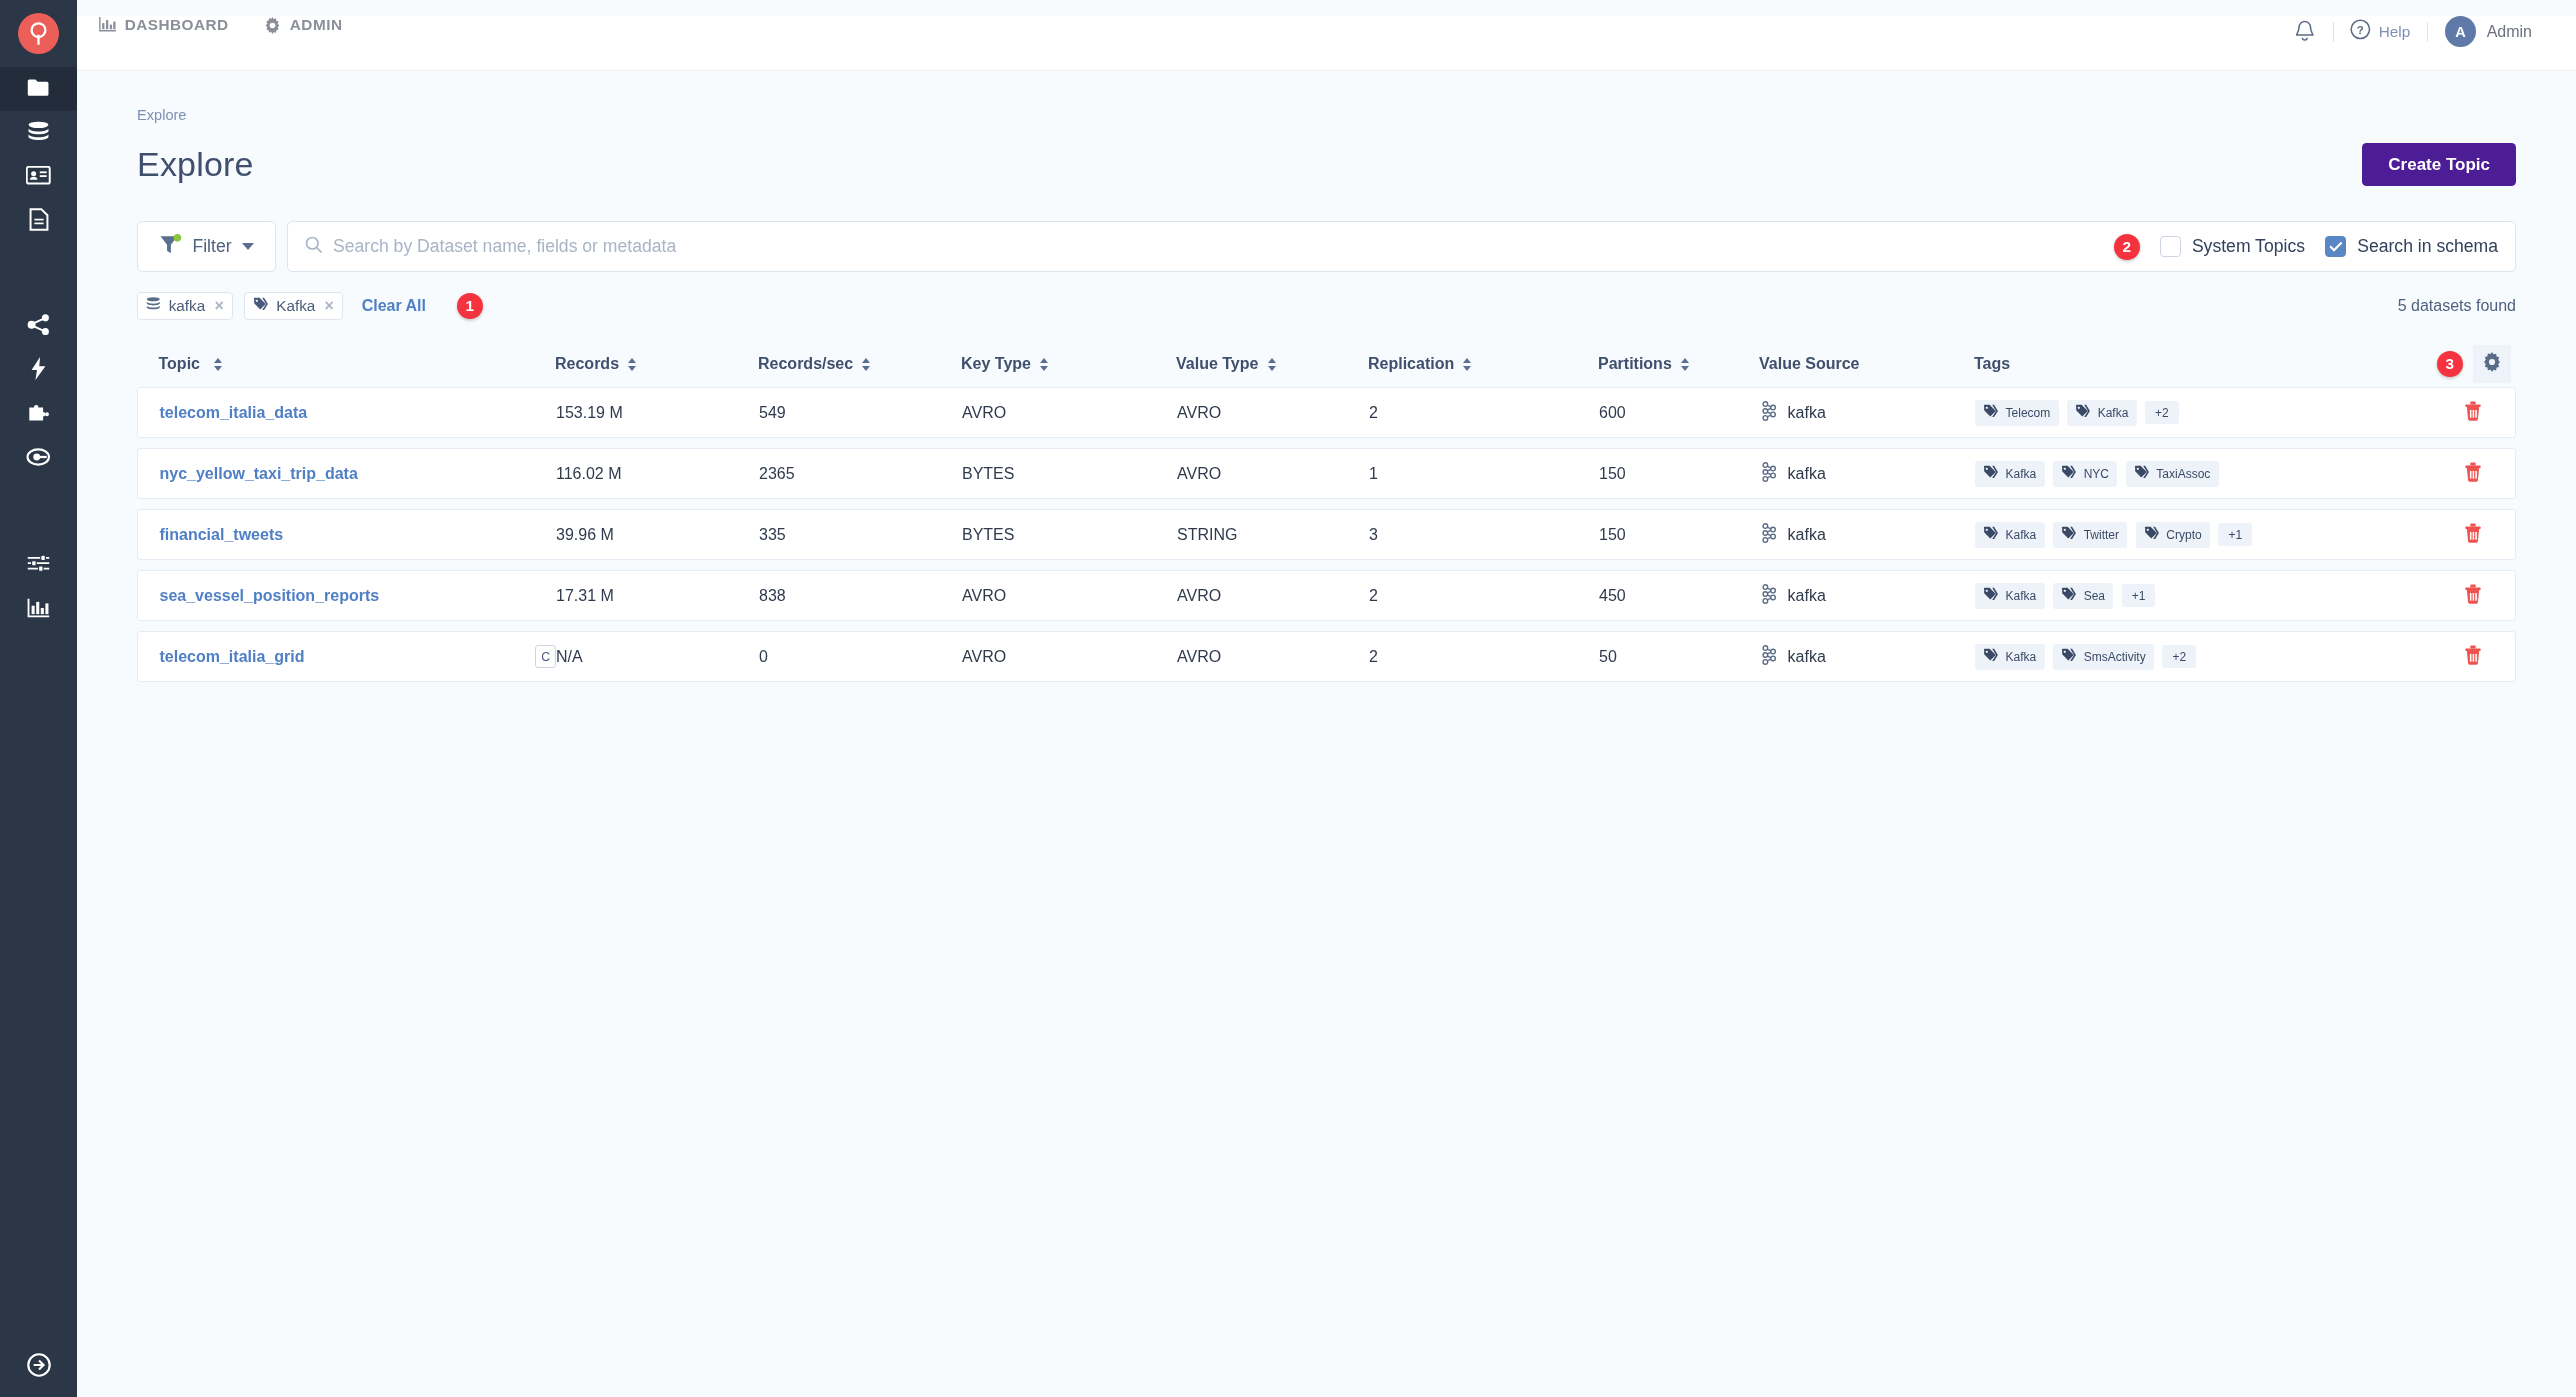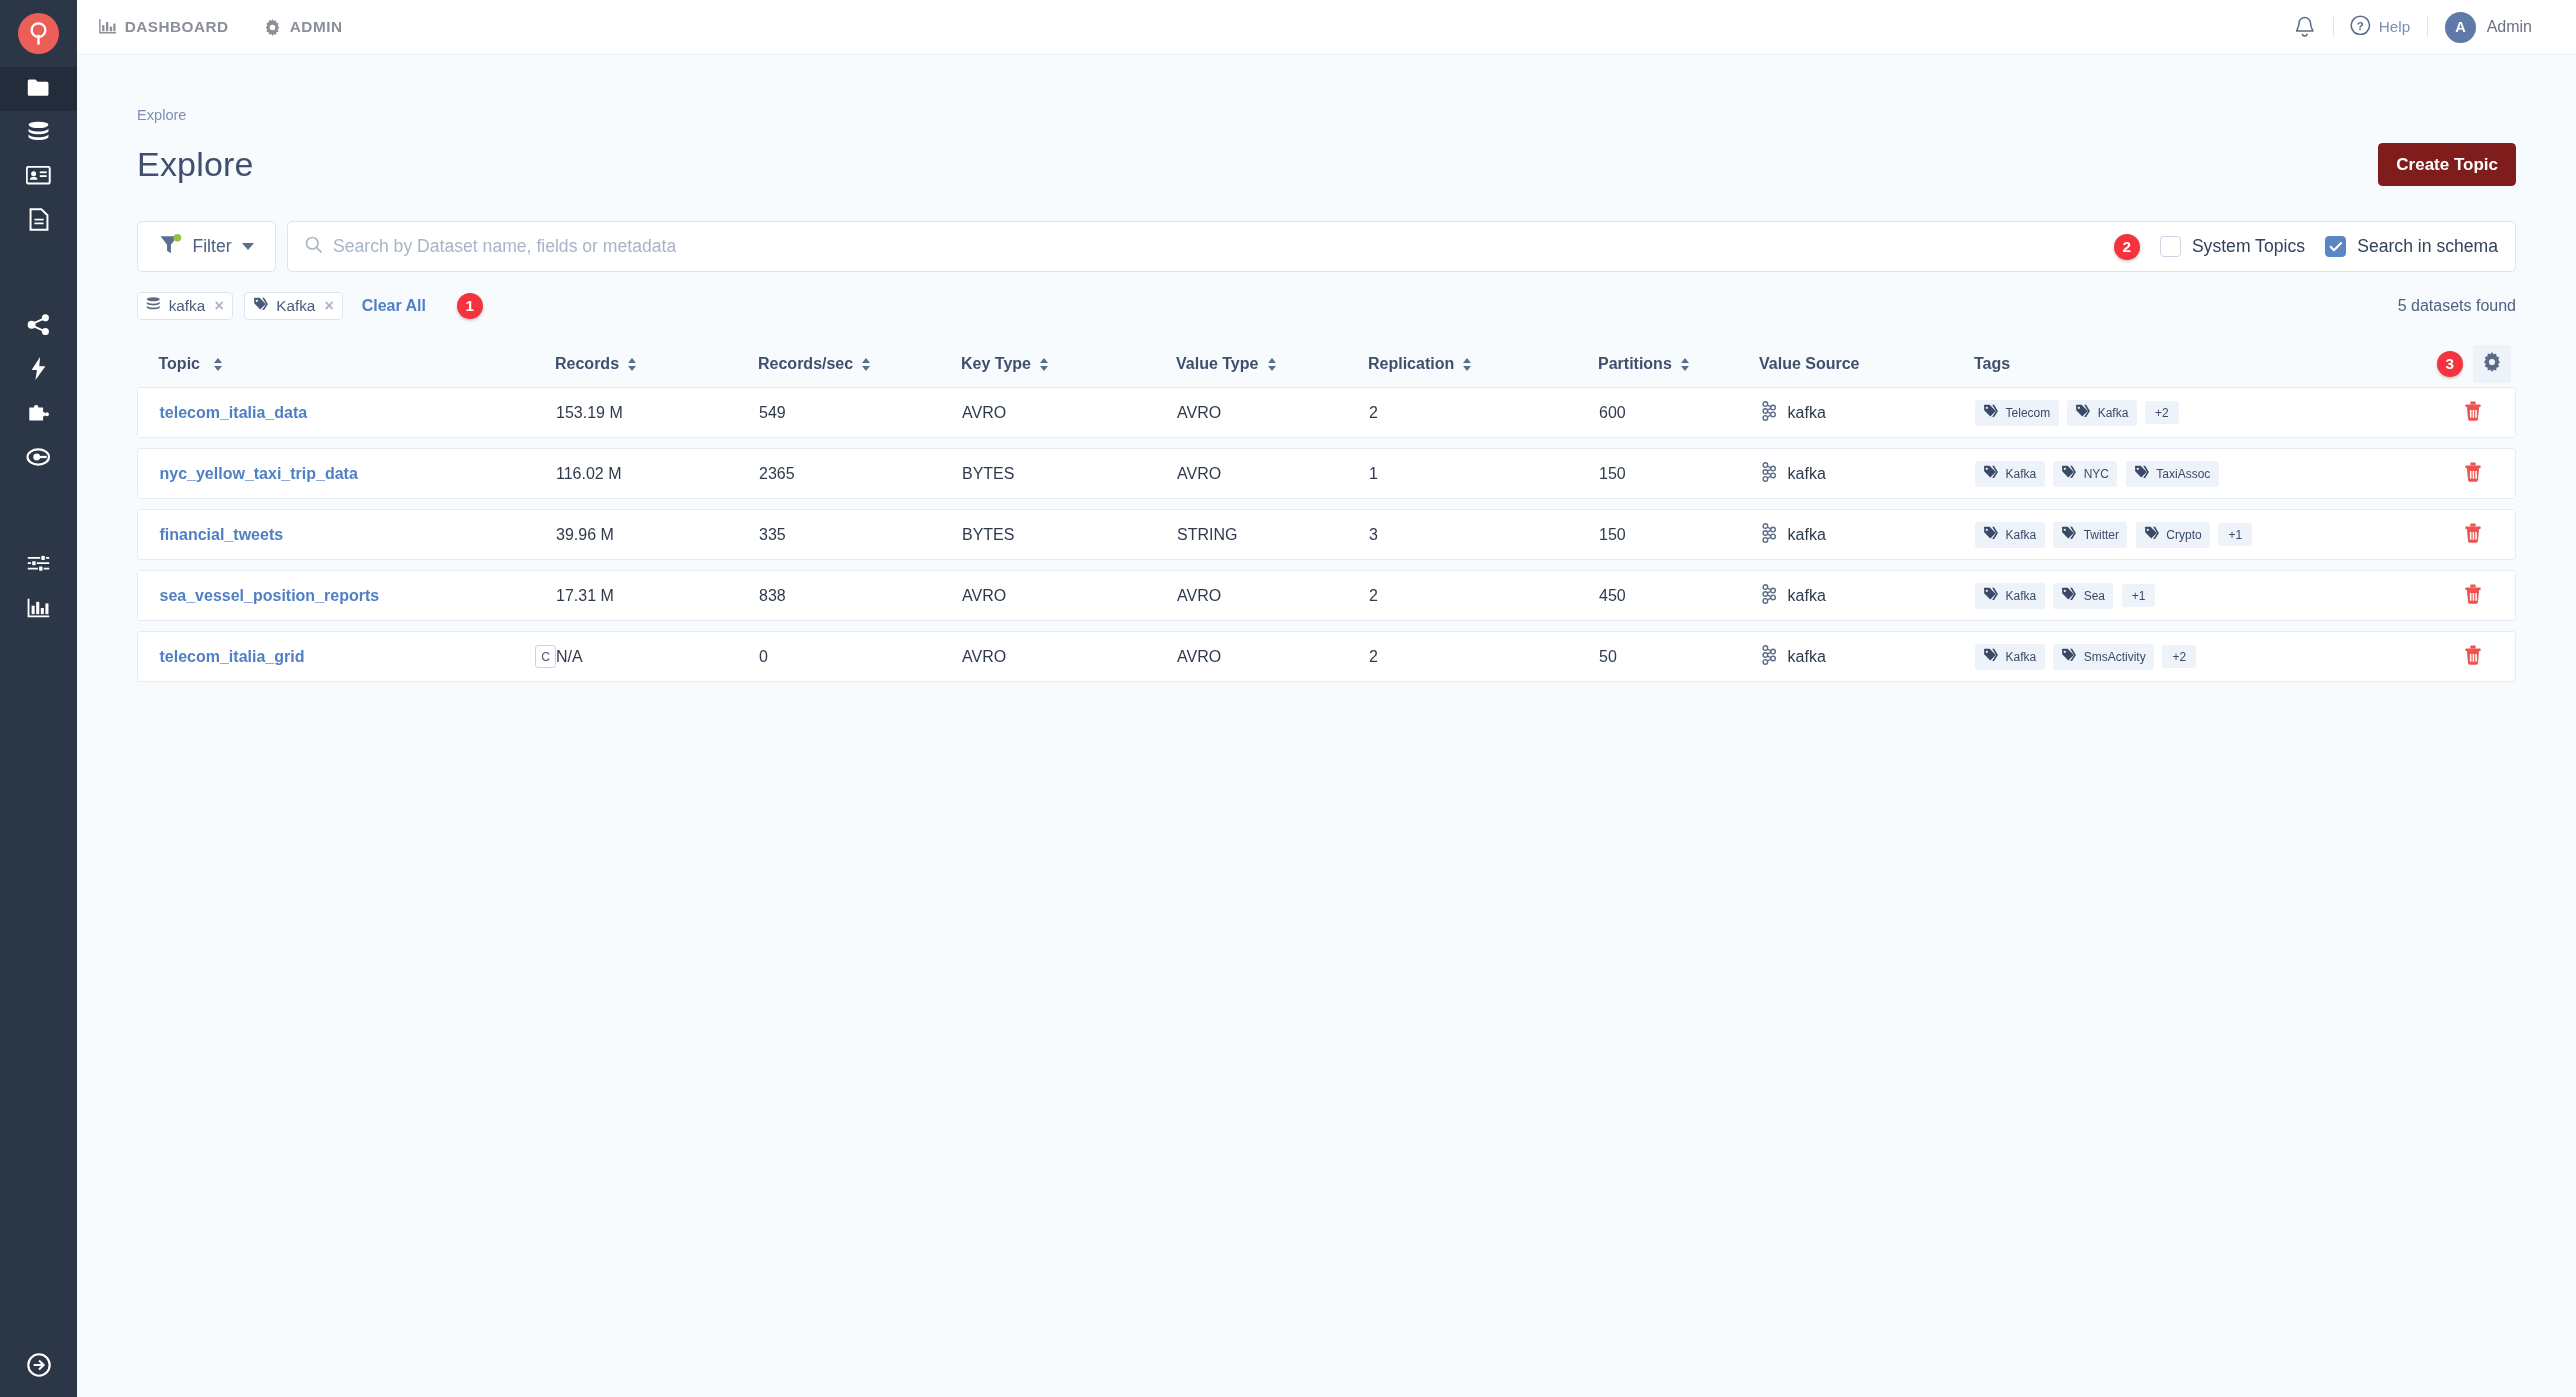--- a/index.html
+++ b/index.html
@@ -33,23 +33,23 @@
     cursor: pointer;
   }
   .rail-item.active { background: #232c3b; }
   .rail-gap-lg { height: 61px; }
   .rail-gap-md { height: 63px; }
   .rail-bottom { position: absolute; bottom: 17px; left: 0; width: 77px;
     display: flex; align-items: center; justify-content: center; }
 
   
   .topbar {
-    position: absolute; left: 77px; top: 0; right: 0; height: 55px;
+    position: absolute; left: 77px; top: 16px; right: 0; height: 55px;
     background: #ffffff;
-    display: flex; align-items: center;
+    display: flex; align-items: flex-start;
     border-bottom: 0.8px solid #eef2f6;
     z-index: 20;
   }
   .nav-left { display: flex; align-items: center; gap: 35px; padding-left: 21.5px; }
   .nav-link {
     display: flex; align-items: center; gap: 9.2px;
     font-size: 7.7px;
     color: #8a8f98; letter-spacing: 0.5px; font-weight: 700; font-size: 15.3px;
     cursor: pointer;
   }
@@ -71,22 +71,22 @@
     position: absolute; left: 77px; top: 55px; right: 0; bottom: 0;
     background: #f7fbfd;
     padding: 0 60px;
     overflow: hidden;
   }
   .breadcrumb { margin-top: 52px; font-size: 14.6px; color: #7d8fb3; }
   .title-row { display: flex; align-items: center; margin-top: 20px; }
   .page-title { font-size: 34px; color: #3f4f6d; font-weight: 400; letter-spacing: 0.2px; }
   .btn-primary {
     margin-left: auto;
-    background: #7f1d1d; color: #fff; border: none; border-radius: 4.6px;
-    padding: 0 18px; height: 43px; font-size: 17px; font-weight: 700;
+    background: #4c1d95; color: #fff; border: none; border-radius: 4.6px;
+    padding: 0 26px; height: 43px; font-size: 17px; font-weight: 700;
     font-family: "Liberation Sans", sans-serif; cursor: pointer;
   }
 
   
   .search-row { display: flex; align-items: stretch; margin-top: 35px; gap: 10.7px; }
   .filter-btn {
     width: 139px; height: 51px; background: #fff;
     border: 0.8px solid #dbe3ec; border-radius: 5.4px;
     display: flex; align-items: center; justify-content: center; gap: 10.7px;
     cursor: pointer;

